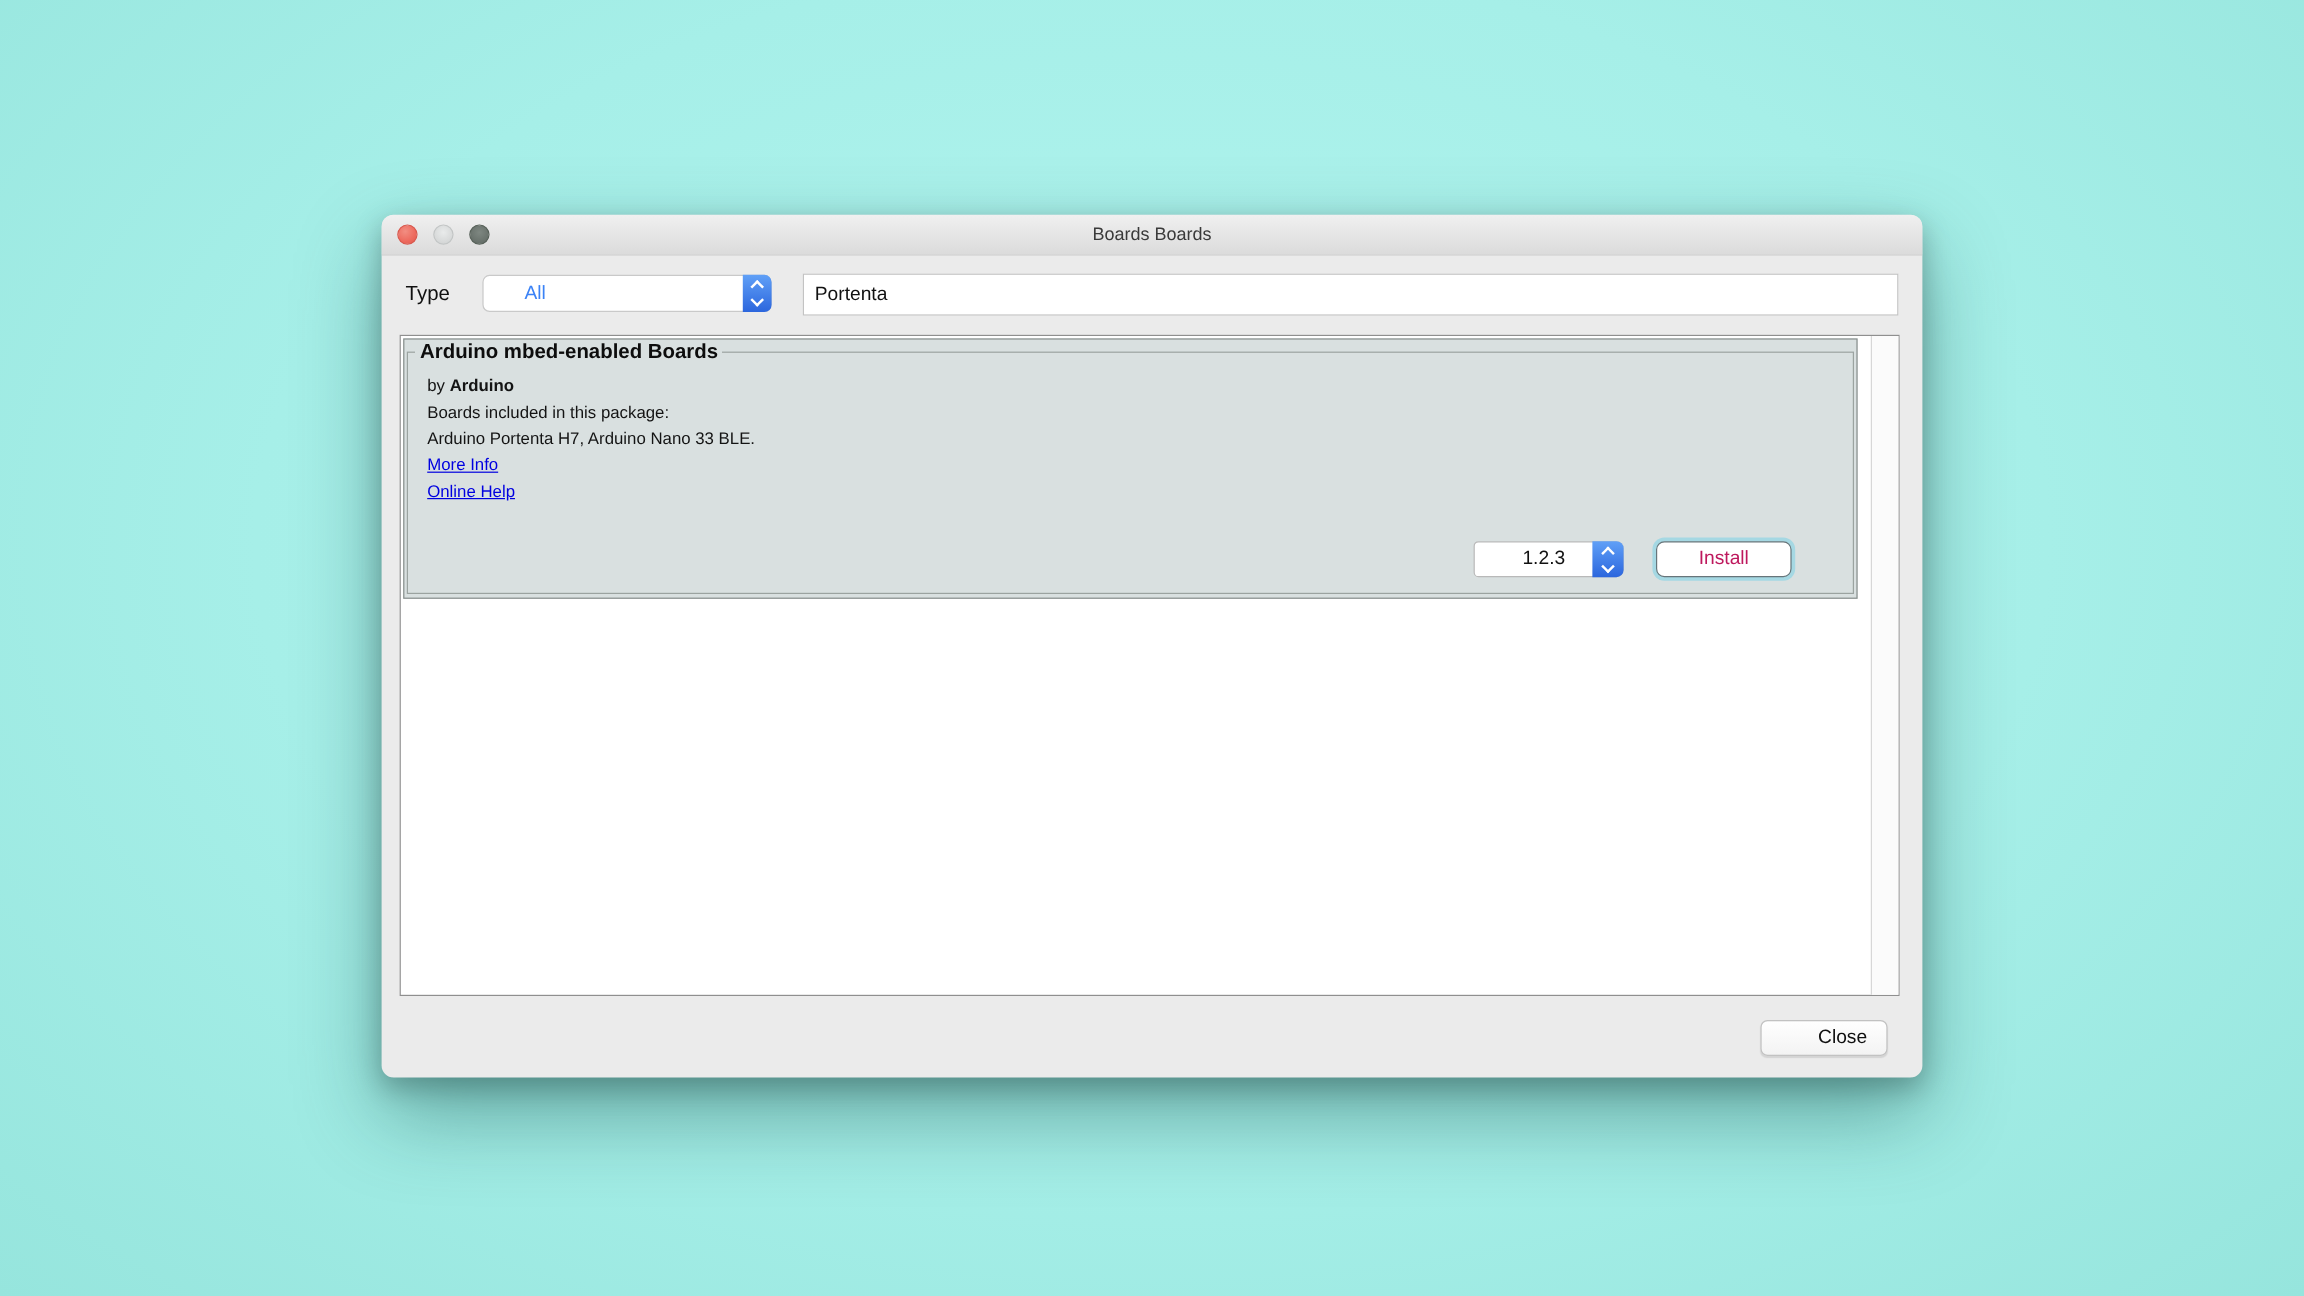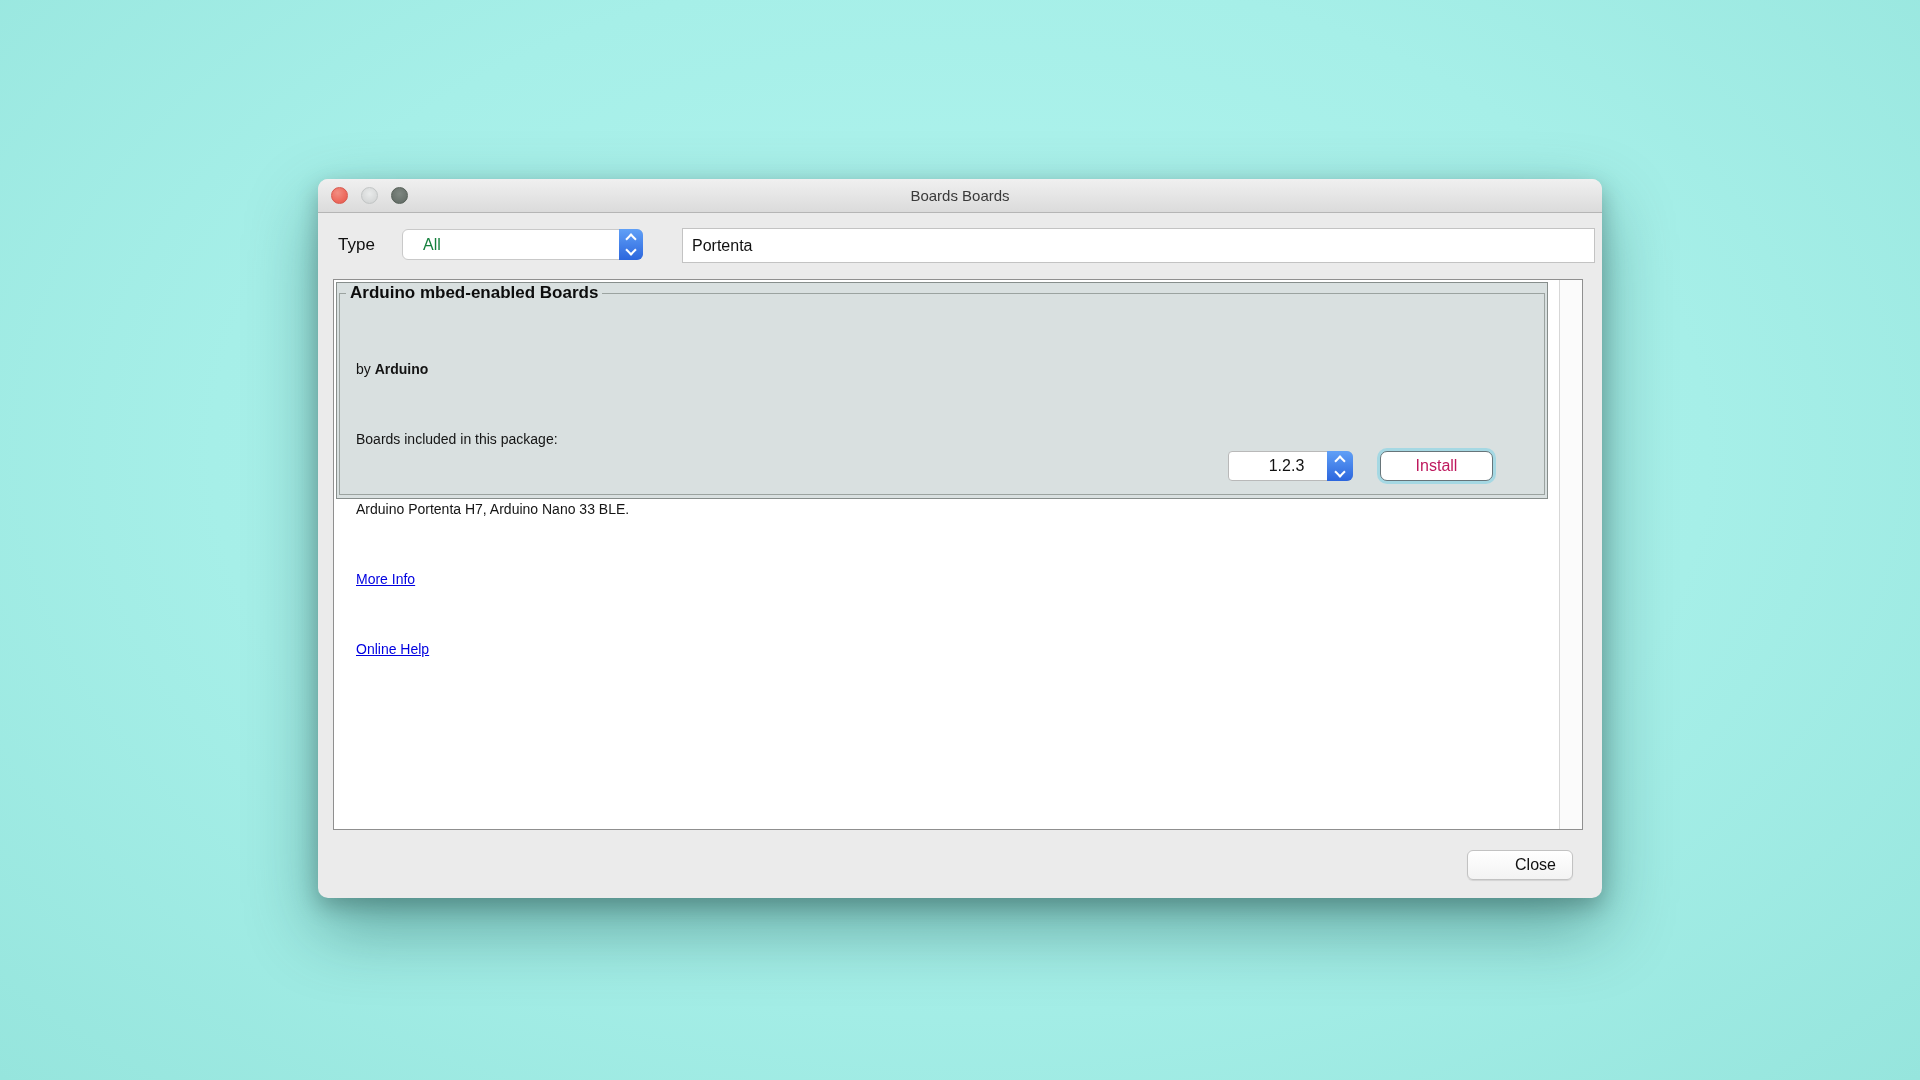--- a/index.html
+++ b/index.html
@@ -45,32 +45,32 @@
   .type-label{
     position:absolute;left:20px;top:56px;font-size:17px;color:#101010;
   }
   .select{
     background:#fff;display:flex;align-items:center;position:absolute;
   }
   .type-select{
     left:84px;top:50px;width:241px;height:31px;
     border:1px solid #c9c9c9;border-radius:6px;
   }
-  .type-select .select-value{padding-left:20px;font-size:16px;color:#15803d;}
+  .type-select .select-value{padding-left:34px;font-size:16px;color:#3b82f6;}
   .stepper{
     position:absolute;right:-1px;top:-1px;bottom:-1px;width:24px;
     border-radius:0 6px 6px 0;
     background:linear-gradient(var(--accent-blue-top),var(--accent-blue-bottom));
     display:flex;flex-direction:column;align-items:center;justify-content:center;gap:3px;
   }
   .chev{display:block;width:8px;height:8px;border:2px solid #fff;}
   .chev.up{border-right:0;border-bottom:0;transform:rotate(45deg);}
   .chev.down{border-left:0;border-top:0;transform:rotate(45deg);}
   .search{
-    position:absolute;left:364px;top:49px;width:913px;height:35px;
+    position:absolute;left:351px;top:49px;width:913px;height:35px;
     background:#fff;border:1px solid #c3c3c3;border-radius:0;
     font-family:"Liberation Sans", sans-serif;font-size:16px;color:#111;
     padding-left:9px;outline:none;
   }
   
   .list{
     position:absolute;left:15px;top:100px;width:1250px;height:551px;
     background:#fff;border:1px solid #8f8f8f;
   }
   .scrollbar{
@@ -82,21 +82,21 @@
     background:var(--entry-background);border:1px solid #878e8c;
   }
   .groupbox{
     position:absolute;left:2px;right:2px;top:0;bottom:3px;
     border:1px solid #9ba3a0;background:transparent;
   }
   .entry-title{
     margin-left:6px;padding:0 4px;font-size:17px;font-weight:bold;color:#0d0d0d;
   }
   .entry-body{padding:7px 0 0 16px;font-size:14px;color:#141414;}
-  .entry-body p{line-height:22px;margin-top:48px;}
+  .entry-body p{line-height:22px;}
   .byline b{font-weight:bold;}
   .link{color:var(--link-blue);text-decoration:underline;cursor:pointer;}
   .entry-actions{
     position:absolute;right:51px;bottom:13px;display:flex;gap:27px;align-items:center;
   }
   .version-select{
     position:relative;width:125px;height:30px;
     border:1px solid #b9b9b9;border-radius:4px 6px 6px 4px;
   }
   .version-select .select-value{

